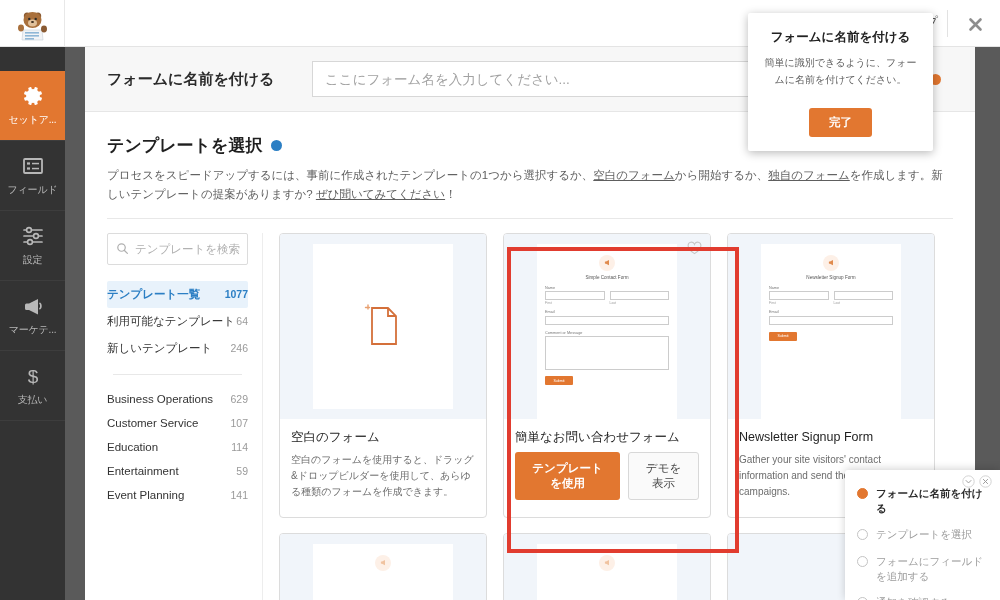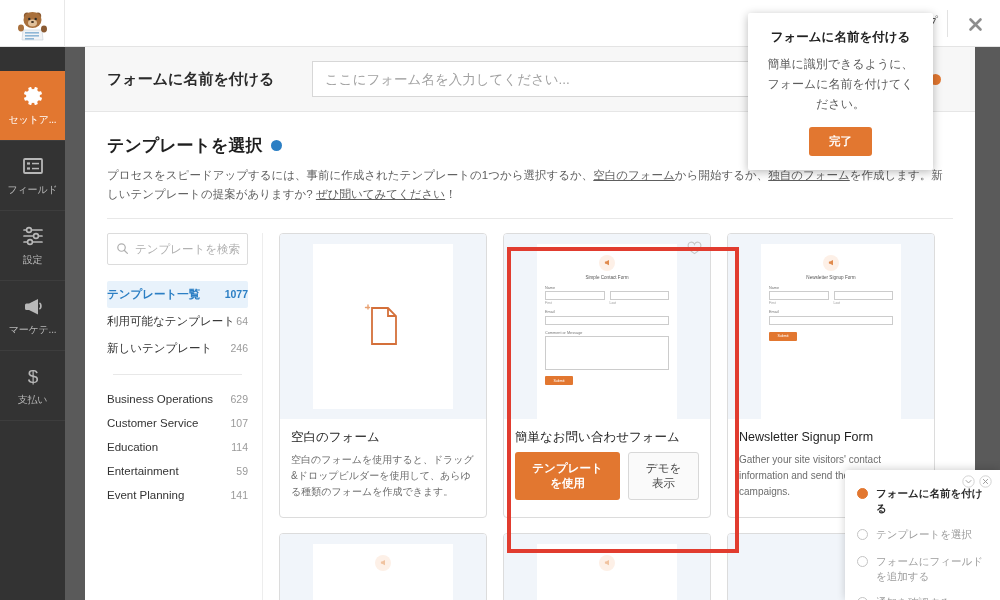--- a/index.html
+++ b/index.html
@@ -168,21 +168,21 @@
     border: 4px solid #e13c2f; z-index: 25; pointer-events: none;
   }
 
   
   .tooltip {
     position: absolute; left: 748px; top: 13px; width: 185px; background: #fff;
     box-shadow: 0 2px 10px rgba(0,0,0,.28); border-radius: 2px; z-index: 60;
     padding: 16px 14px 14px 14px; text-align: center;
   }
   .tt-title { font-size: 12.5px; font-weight: bold; color: #222; margin-bottom: 9px; }
-  .tt-body { font-size: 12px; color: #5c5c5c; line-height: 1.65; margin-bottom: 13px; }
+  .tt-body { font-size: 10px; color: #5c5c5c; line-height: 1.65; margin-bottom: 20px; }
   .tt-btn {
     background: #e27730; color: #fff; border: none; border-radius: 3px;
     font-size: 11.5px; font-weight: bold; padding: 7px 20px; cursor: pointer;
     font-family: "Liberation Sans", sans-serif;
   }
 
   
   .checklist {
     position: absolute; left: 845px; top: 470px; width: 155px; height: 130px;
     background: #fff; box-shadow: 0 -1px 8px rgba(0,0,0,.18); z-index: 55;

